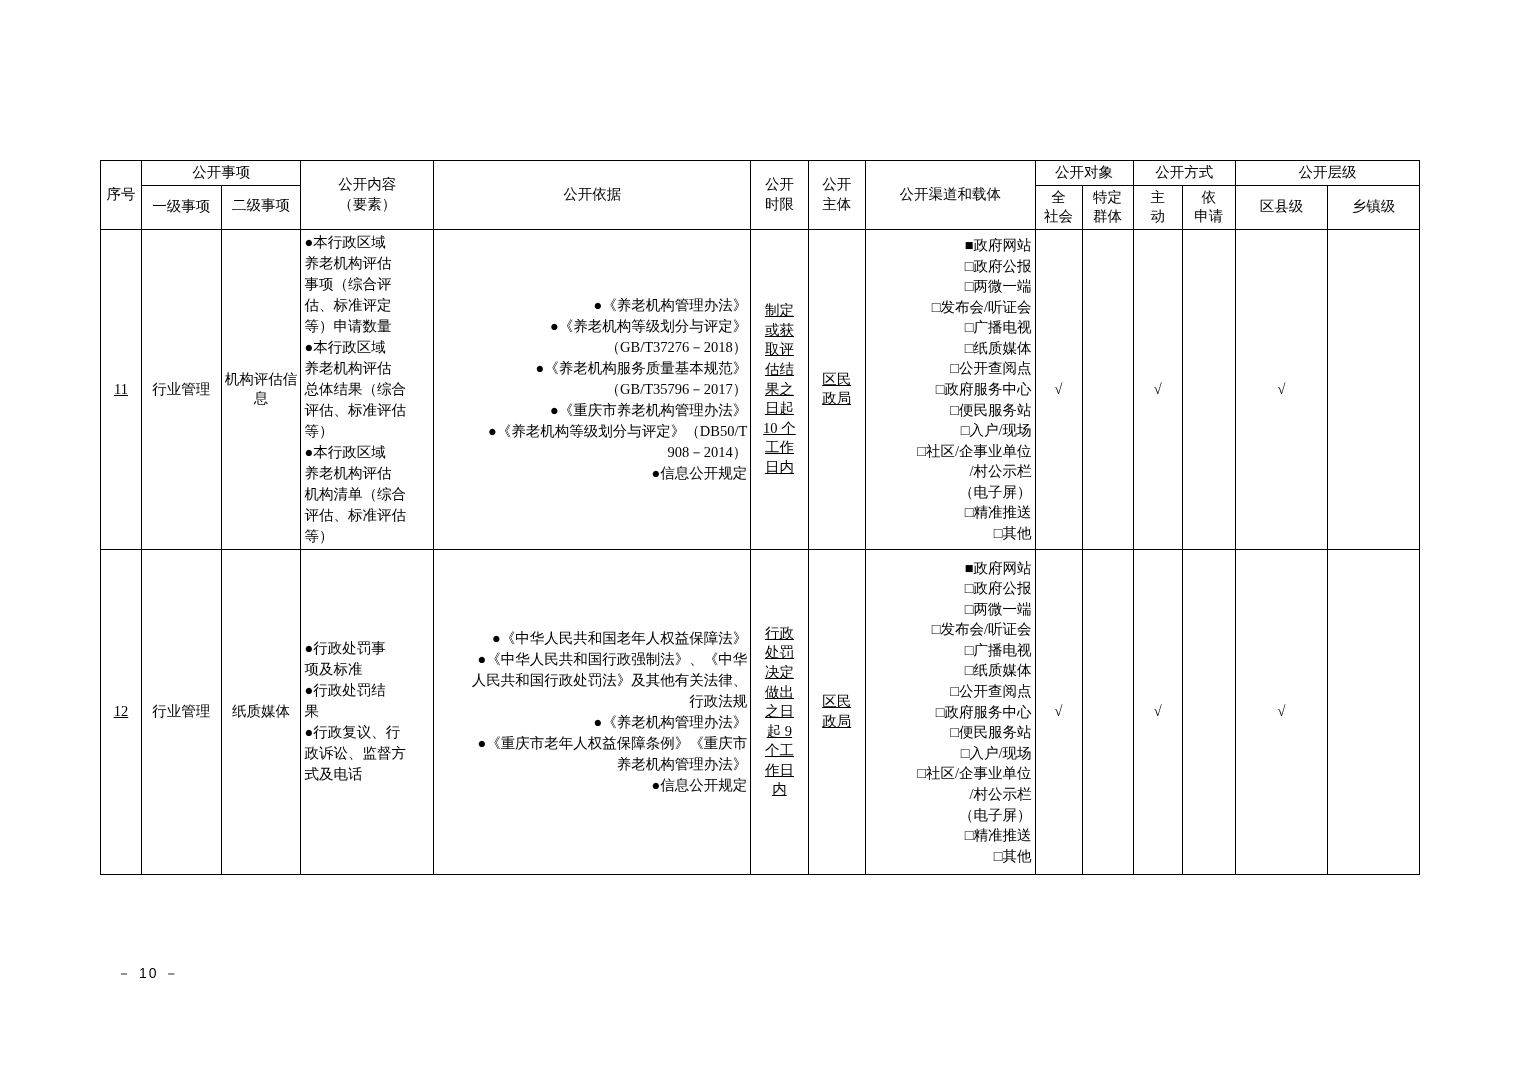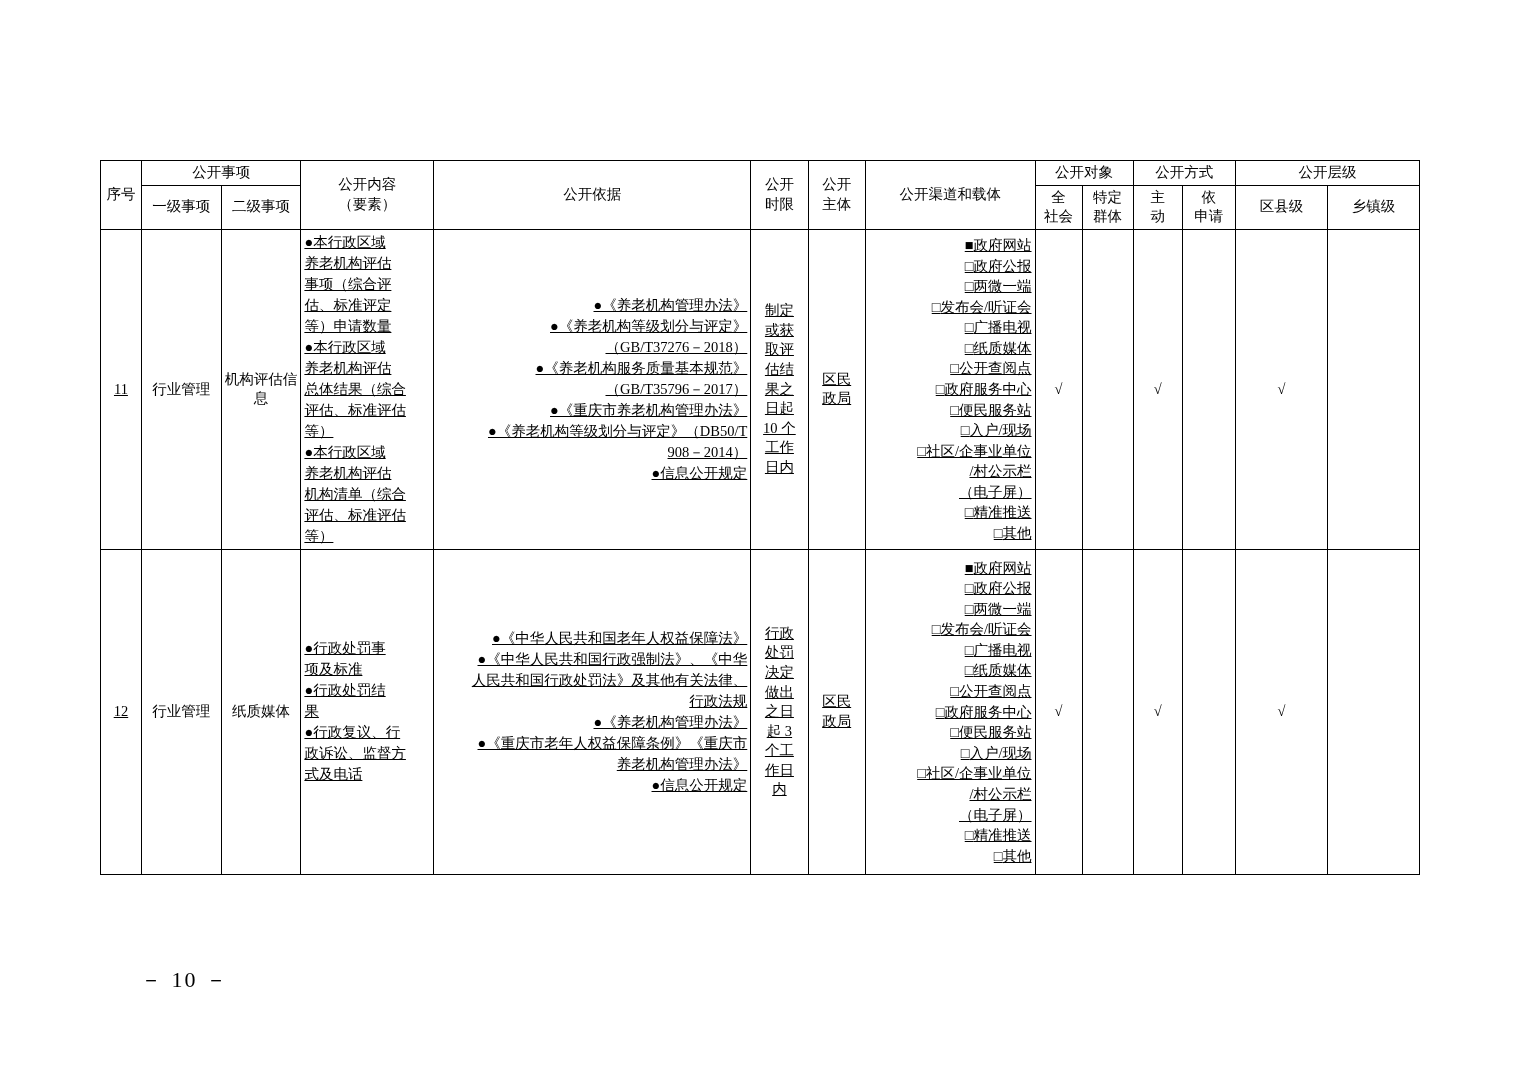--- a/index.html
+++ b/index.html
@@ -61,21 +61,20 @@
   .col-district { width: 90px; }
   .col-town { width: 90px; }
 
   .cell-center {
     text-align: center;
     vertical-align: middle;
     text-decoration: underline;
   }
   .cell-top {
     vertical-align: middle;
-    text-decoration: underline;
   }
   .vert-text {
     text-align: center;
     vertical-align: middle;
     line-height: 1.3;
     font-size: 14.5px;
   }
   .narrow-text {
     text-align: center;
     line-height: 1.35;
@@ -104,25 +103,25 @@
     line-height: 1.45;
   }
   .check {
     font-size: 16px;
     text-align: center;
   }
   .row-tall td { height: 310px; }
   .row-tall2 td { height: 320px; }
   .page-num {
     position: absolute;
-    left: 140px;
+    left: 117px;
     top: 965px;
-    font-size: 22px;
+    font-size: 14px;
     letter-spacing: 2px;
-    font-family: Liberation Serif, serif;
+    font-family: Liberation Sans, sans-serif;
   }
 </style>
 </head>
 <body>
 
 <div class="page">
   <div class="table-wrap">
     <table class="doc">
       <colgroup>
         <col class="col-seq">
@@ -162,21 +161,21 @@
           <td class="hdr-cell" rowspan="2">公开渠道和载体</td>
           <td class="hdr-cell" colspan="2">公开对象</td>
           <td class="hdr-cell" colspan="2">公开方式</td>
           <td class="hdr-cell" colspan="2">公开层级</td>
         </tr>
         <tr>
           <td class="hdr-cell">
             <div style="line-height:1.2;">一级事项</div>
           </td>
           <td class="hdr-cell">
-            <div style="line-height:1.2;">二级事项</div>
+            <div style="line-height:1.2;font-family:Liberation Mono, monospace;">二级事项</div>
           </td>
           <td class="hdr-cell">
             <div>全</div>
             <div>社会</div>
           </td>
           <td class="hdr-cell">
             <div>特定</div>
             <div>群体</div>
           </td>
           <td class="hdr-cell">
@@ -305,21 +304,21 @@
               <div>养老机构管理办法》</div>
               <div>●信息公开规定</div>
             </div>
           </td>
           <td class="cell-center">
             <div>行政</div>
             <div>处罚</div>
             <div>决定</div>
             <div>做出</div>
             <div>之日</div>
-            <div>起 3</div>
+            <div>起 9</div>
             <div>个工</div>
             <div>作日</div>
             <div>内</div>
           </td>
           <td class="cell-center">
             <div>区民</div>
             <div>政局</div>
           </td>
           <td class="cell-top">
             <div class="channel-list">

